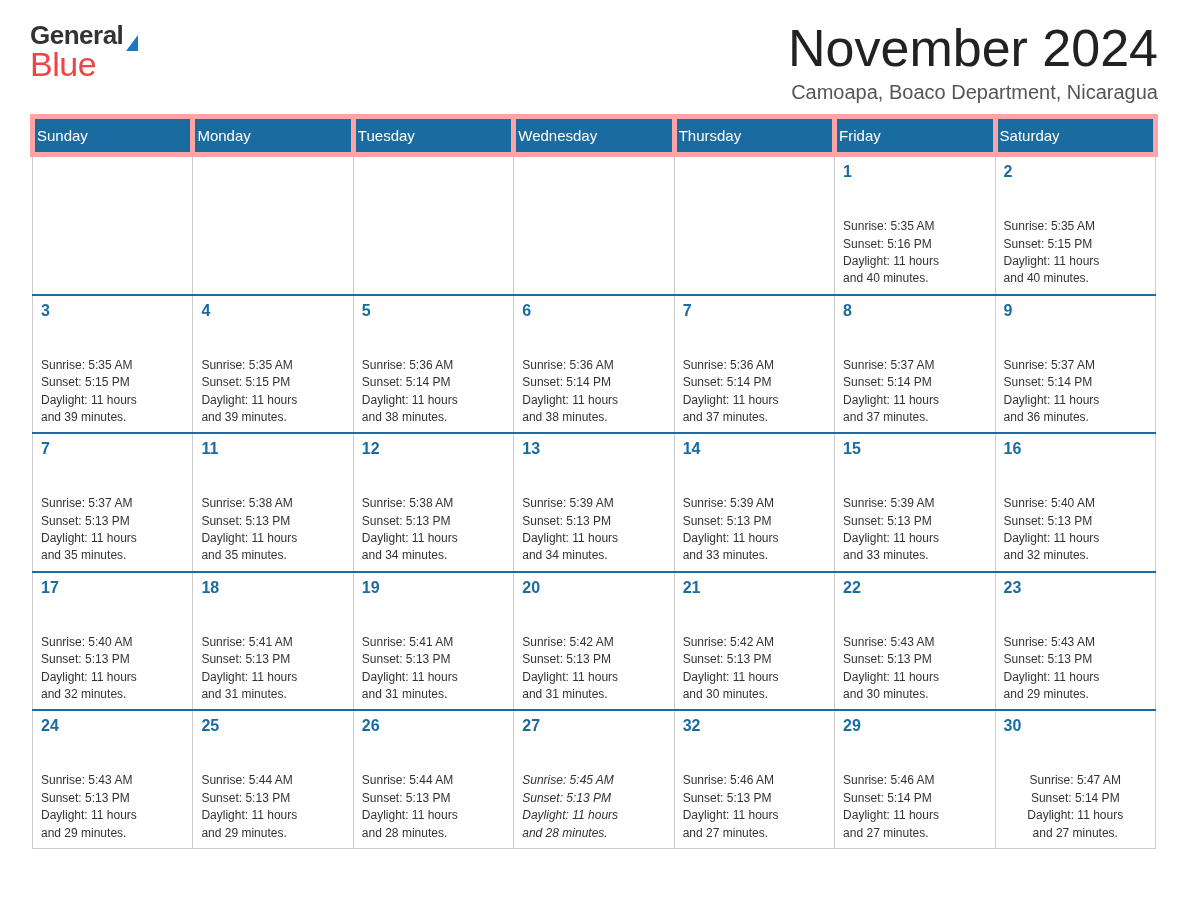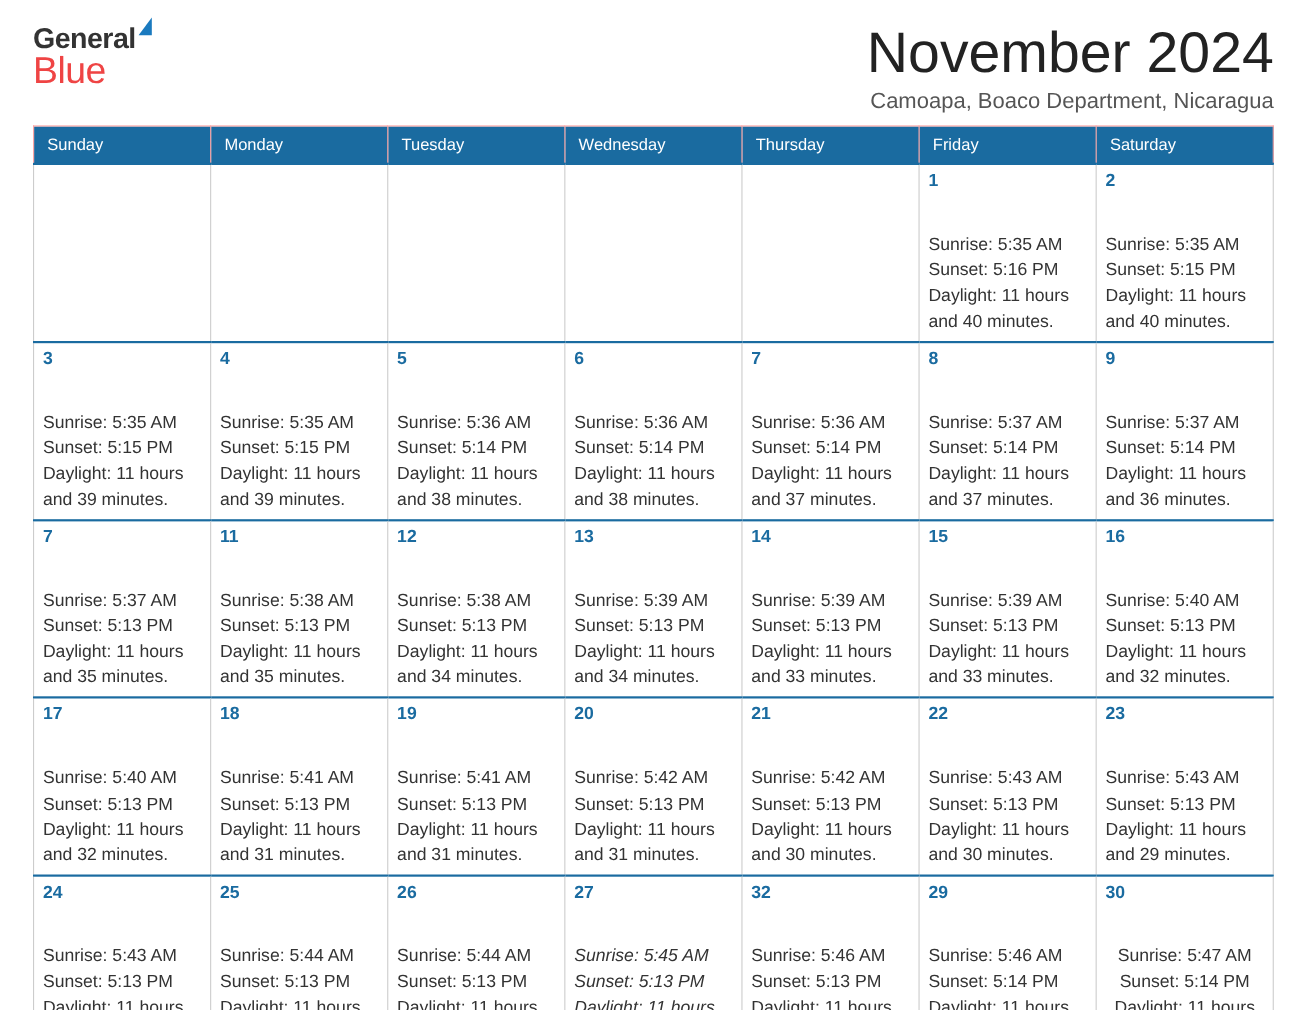--- a/index.html
+++ b/index.html
@@ -53,59 +53,59 @@
     .calendar {
       width: 100%;
       border-collapse: collapse;
       margin-top: 8px;
     }
     .calendar th {
       background-color: #1a6ba0;
       color: #fff;
       font-size: 15px;
       font-weight: normal;
-      padding: 8px 12px;
+      padding: 8px 2px;
       text-align: left;
-      border: 1px solid #fca5a5;
+      border: 5px solid #fca5a5;
     }
     .calendar td {
       vertical-align: top;
       border: 1px solid #ccc;
       padding: 6px 8px;
       width: 14.28%;
       min-height: 110px;
       font-size: 12.5px;
       color: #333;
     }
     .day-num {
       font-size: 16px;
       color: #1a6ba0;
       font-weight: bold;
       display: block;
       margin-bottom: 2px;
     }
     .day-info {
-      font-size: 16px;
+      font-size: 12px;
       color: #333;
       line-height: 1.45;
       margin-top: 37px;
     }
     .empty-cell {
       background: #fff;
     }
     tr.week-row td {
       border-top: 2px solid #1a6ba0;
     }
   </style>
 </head>
 <body>
 
 <div class="header">
   <div class="logo">
-    <div style="display:flex; align-items:flex-start;">
+    <div style="display:flex; align-items:flex-end;">
       <span class="logo-general">General</span>
       <span style="display:inline-block; width:0; height:0; border-left:12px solid transparent; border-right:0; border-bottom:16px solid #1a7abf; margin-left:3px; margin-top:-4px;"></span>
     </div>
     <div class="logo-blue">Blue</div>
   </div>
   <div class="title-block">
     <div class="month-title">November 2024</div>
     <div class="location-title">Camoapa, Boaco Department, Nicaragua</div>
   </div>
 </div>

